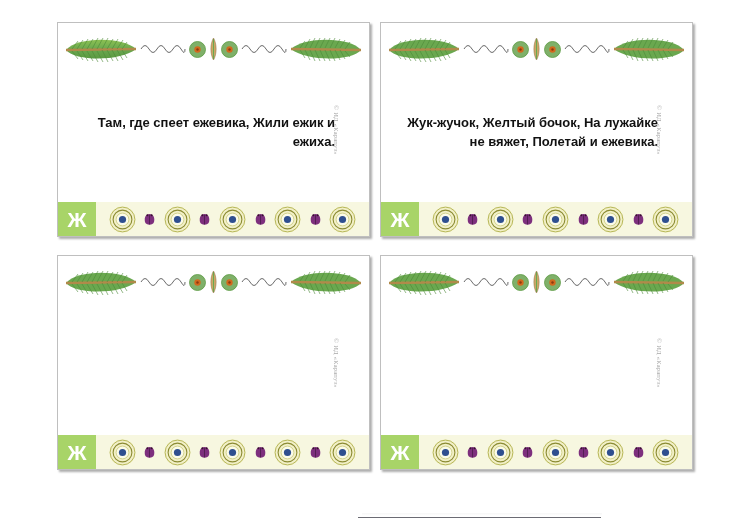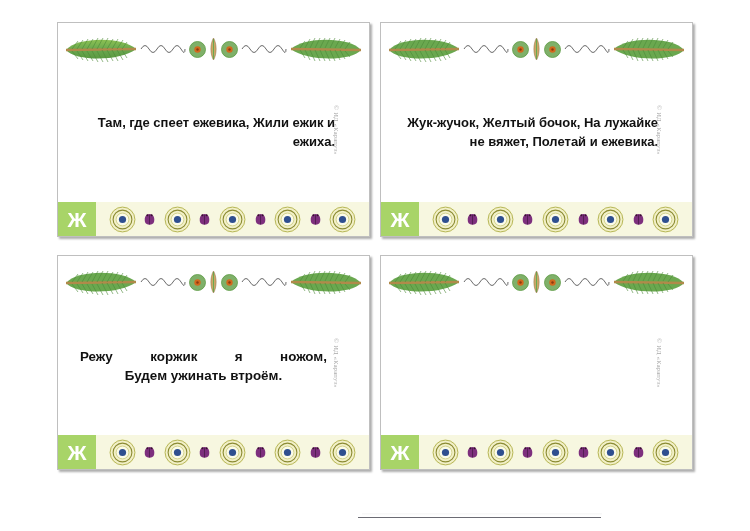--- a/index.html
+++ b/index.html
@@ -668,26 +668,20 @@
                 <path d="M36,14 L41,25"></path>
               <path d="M41,14 L46,25"></path>
                 <path d="M46,14 L51,24"></path>
                 <path d="M51,14 L56,23"></path>
               <path d="M56,15 L61,21"></path>
             </g>
           </svg>
         </span>
       </div>
 
-      <div class="verse-wrap">
-        <p class="verse justified">
-          <span class="jline spread">Режу коржик я ножом,</span>
-          <span class="jline">Будем ужинать втроём.</span>
-        </p>
-      </div>
 
       <div class="copyright">© ИД «Карапуз»</div>
 
       <div class="bottom-strip">
         <div class="letter-badge">Ж</div>
         <div class="strip-row">
           <span class="ring">
             <svg viewBox="0 0 27 27" width="27" height="27">
               <circle cx="13.5" cy="13.5" r="13" fill="#f2f0c8"></circle>
               <circle cx="13.5" cy="13.5" r="12.4" fill="none" stroke="#b8b85a" stroke-width="1"></circle>

